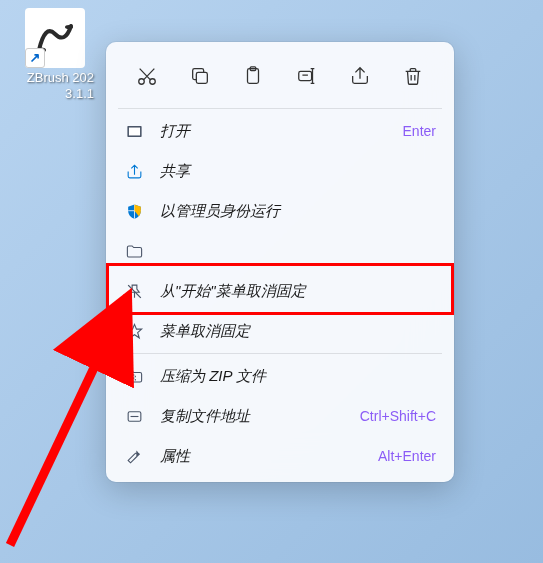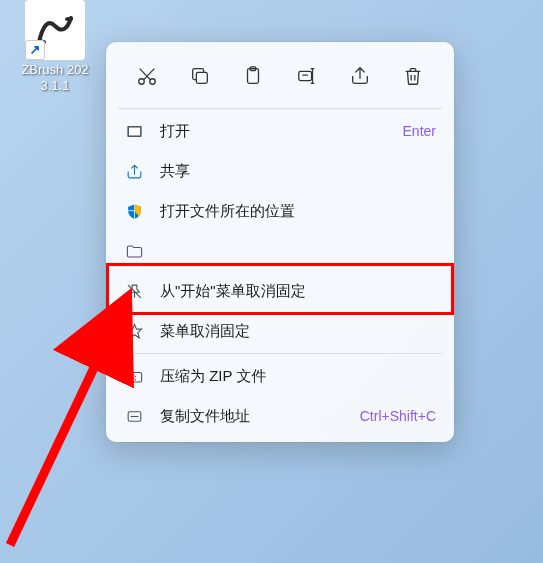--- a/index.html
+++ b/index.html
@@ -5,23 +5,23 @@
   * { margin: 0; padding: 0; box-sizing: border-box; }
   body {
     width: 543px; height: 563px;
     background: linear-gradient(135deg, #b8d4f0 0%, #a8c8e8 50%, #98bce0 100%);
     font-family: "Microsoft YaHei", "Segoe UI", sans-serif;
     position: relative;
     overflow: hidden;
   }
   .desktop-icon {
     position: absolute;
-    top: 0; left: 16px;
+    top: 8px; left: 16px;
     width: 78px;
-    text-align: center;
+    text-align: right;
     cursor: pointer;
   }
   .icon-img {
     width: 60px; height: 60px;
     background: #fff;
     border-radius: 4px;
     margin: 0 auto 2px;
     position: relative;
     display: flex;
     align-items: center;
@@ -95,21 +95,21 @@
   .menu-icon {
     width: 20px; height: 20px;
     margin-right: 16px;
     flex-shrink: 0;
     display: flex;
     align-items: center;
     justify-content: center;
   }
   .menu-icon svg { width: 19px; height: 19px; stroke: #4a5568; fill: none; stroke-width: 1.4; }
   .menu-icon.blue svg { stroke: #0078d4; }
-  .menu-label { flex: 1; }
+  .menu-label { flex: 1; font-style: italic; }
   .menu-shortcut {
     color: #8b5cf6;
     font-size: 14px;
   }
   .highlight-box {
     position: absolute;
     border: 3px solid #ff0000;
     pointer-events: none;
   }
   .arrow-annotation {
@@ -194,21 +194,21 @@
   </div>
 
   <div class="menu-item">
     <span class="menu-icon blue">
       <svg viewBox="0 0 24 24">
           <path d="M12 3 l8 3 v5 c0 5 -3.5 9 -8 10 c-4.5 -1 -8 -5 -8 -10 V6 z" fill="#0078d4" stroke="none"></path>
           <path d="M12 3 v18 M4 11 h16" stroke="#fff" stroke-width="1"></path>
           <path d="M12 3 l8 3 v5 c0 2.5 -1 5 -2.5 7 L12 11 z" fill="#ffb900" stroke="none"></path>
         </svg>
     </span>
-    <span class="menu-label">打开文件所在的位置</span>
+    <span class="menu-label">以管理员身份运行</span>
   </div>
 
   <div class="menu-item">
     <span class="menu-icon">
       <svg viewBox="0 0 24 24">
           <path d="M3 7 a2 2 0 0 1 2 -2 h4 l2 2 h8 a2 2 0 0 1 2 2 v8 a2 2 0 0 1 -2 2 H5 a2 2 0 0 1 -2 -2 z"></path>
         </svg>
     </span>
   </div>
 
@@ -247,20 +247,29 @@
     <span class="menu-icon">
       <svg viewBox="0 0 24 24">
           <rect x="4" y="6" width="16" height="12" rx="2"></rect>
           <path d="M7 12 h10"></path>
         </svg>
     </span>
     <span class="menu-label">复制文件地址</span>
     <span class="menu-shortcut">Ctrl+Shift+C</span>
   </div>
 
+  <div class="menu-item">
+    <span class="menu-icon">
+      <svg viewBox="0 0 24 24">
+          <path d="M15 6 a4 4 0 0 1 0 6 l-8 8 l-3 -3 l8 -8 a4 4 0 0 1 6 0 l-3 3 z"></path>
+        </svg>
+    </span>
+    <span class="menu-label">属性</span>
+    <span class="menu-shortcut">Alt+Enter</span>
+  </div>
 </div>
 
 <div class="highlight-box" style="top:263px; left:106px; width:348px; height:52px;"></div>
 
 <svg class="arrow-annotation" style="top:0; left:0; width:543px; height:563px; position:absolute;">
   <defs>
     <marker id="ah" markerWidth="12" markerHeight="12" refX="9" refY="5" orient="auto">
       <path d="M0 0 L10 5 L0 10 z" fill="#ff0000"></path>
     </marker>
   </defs>

